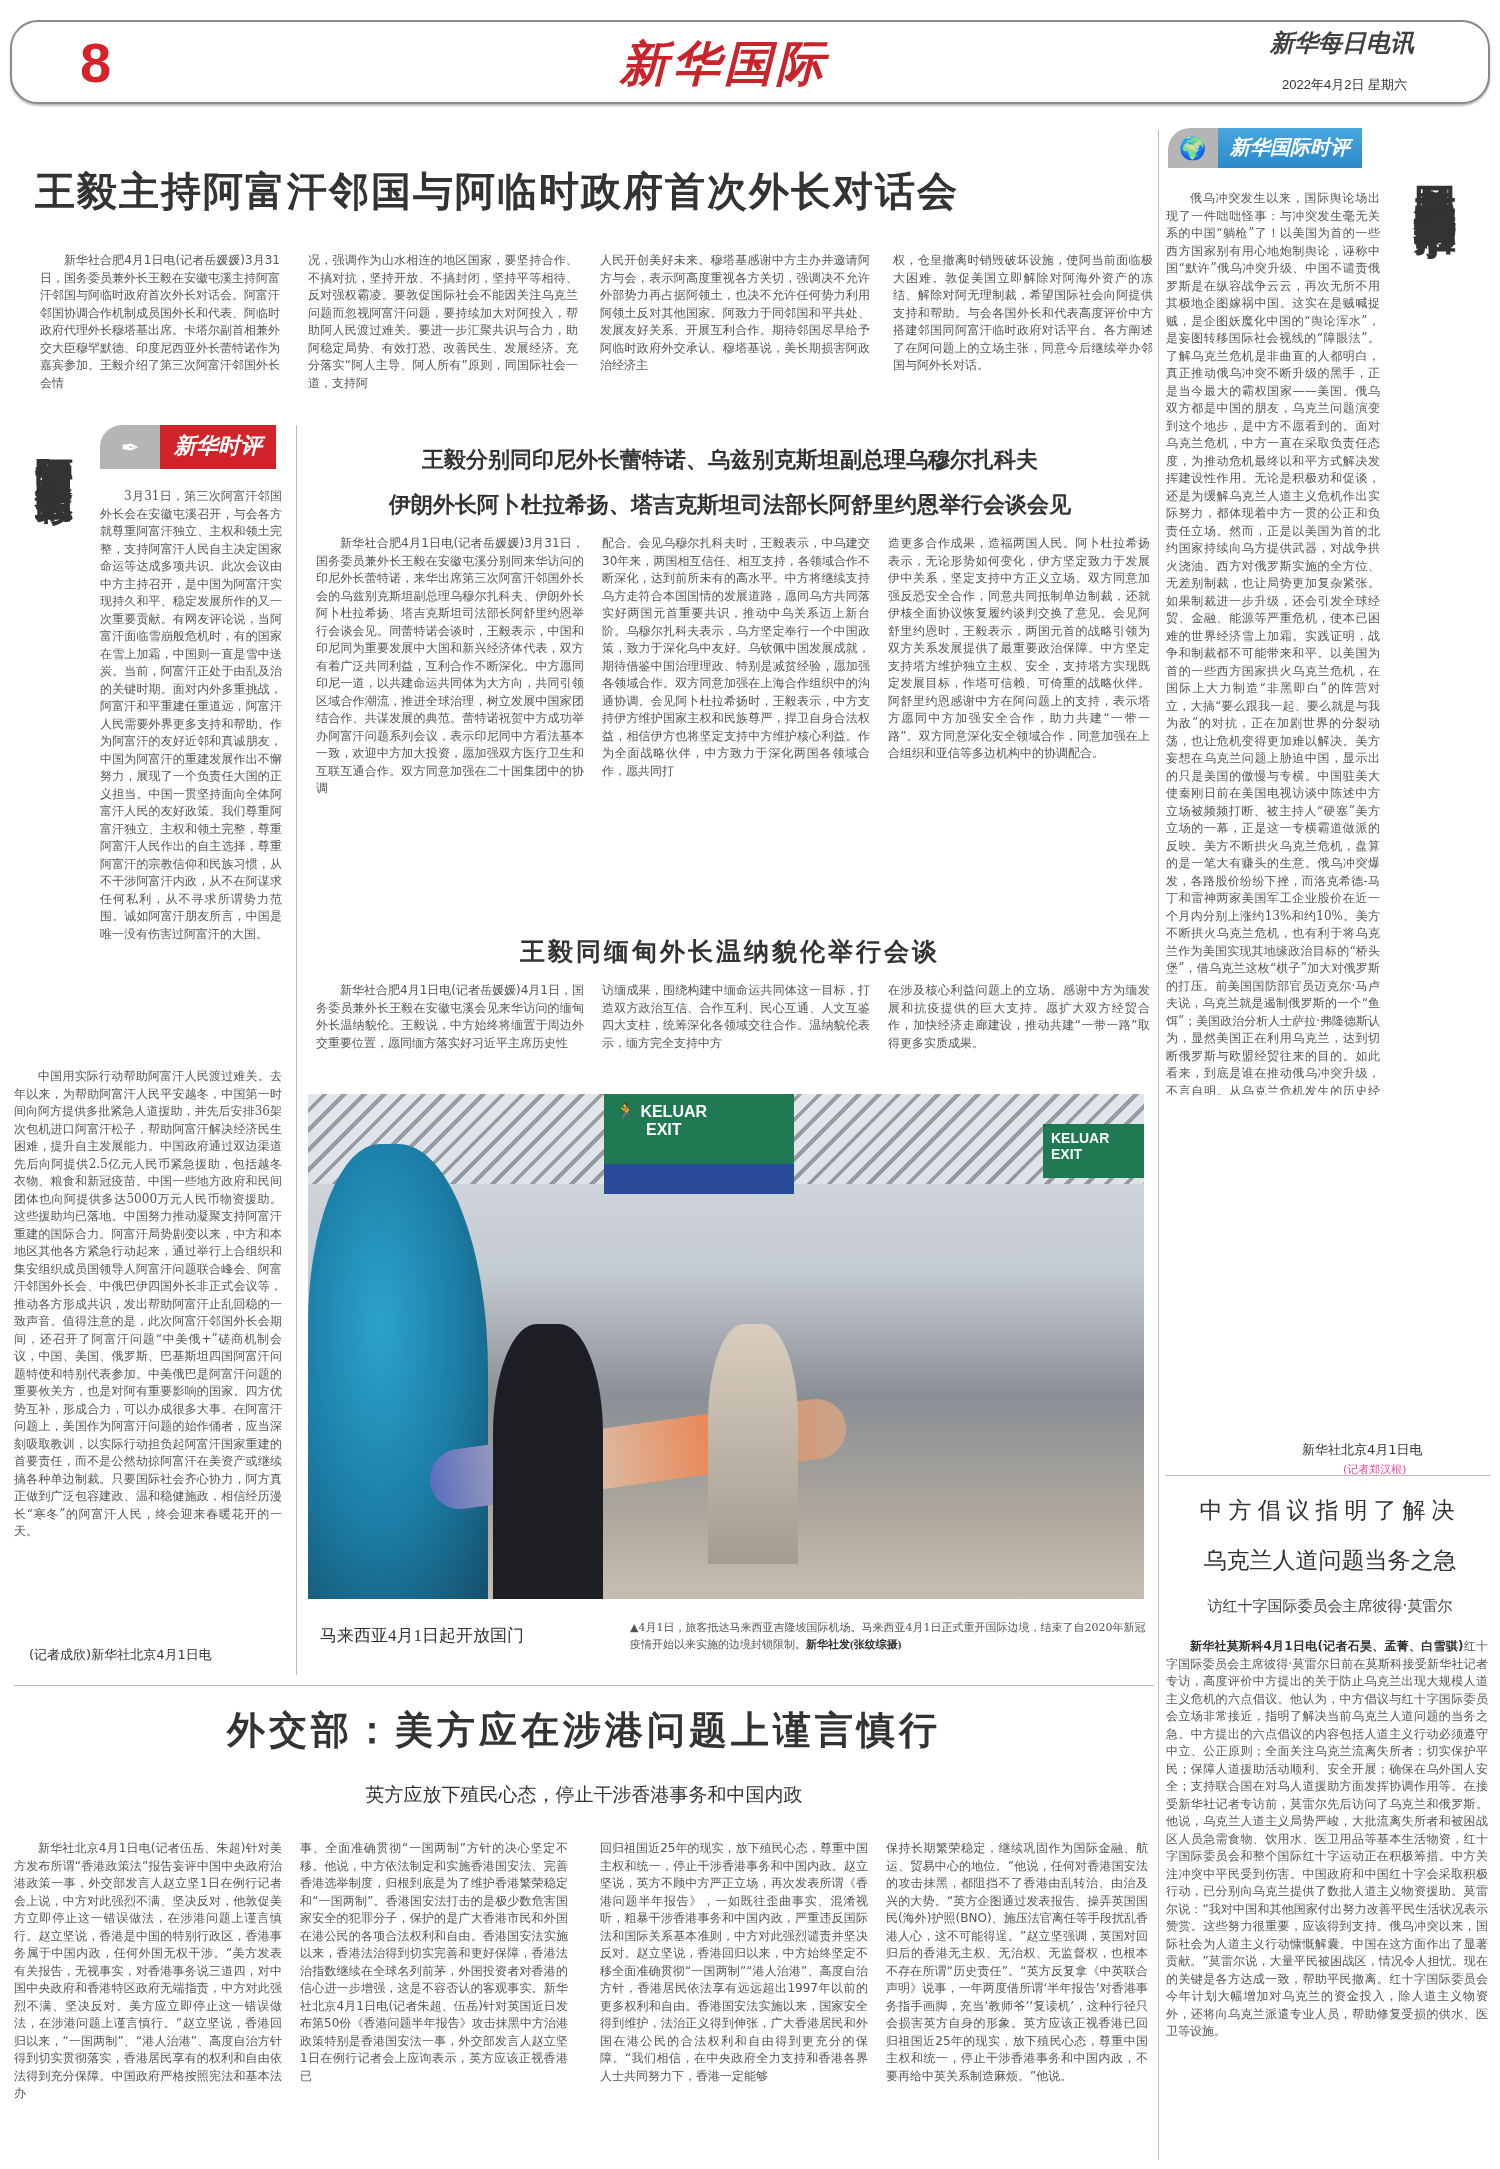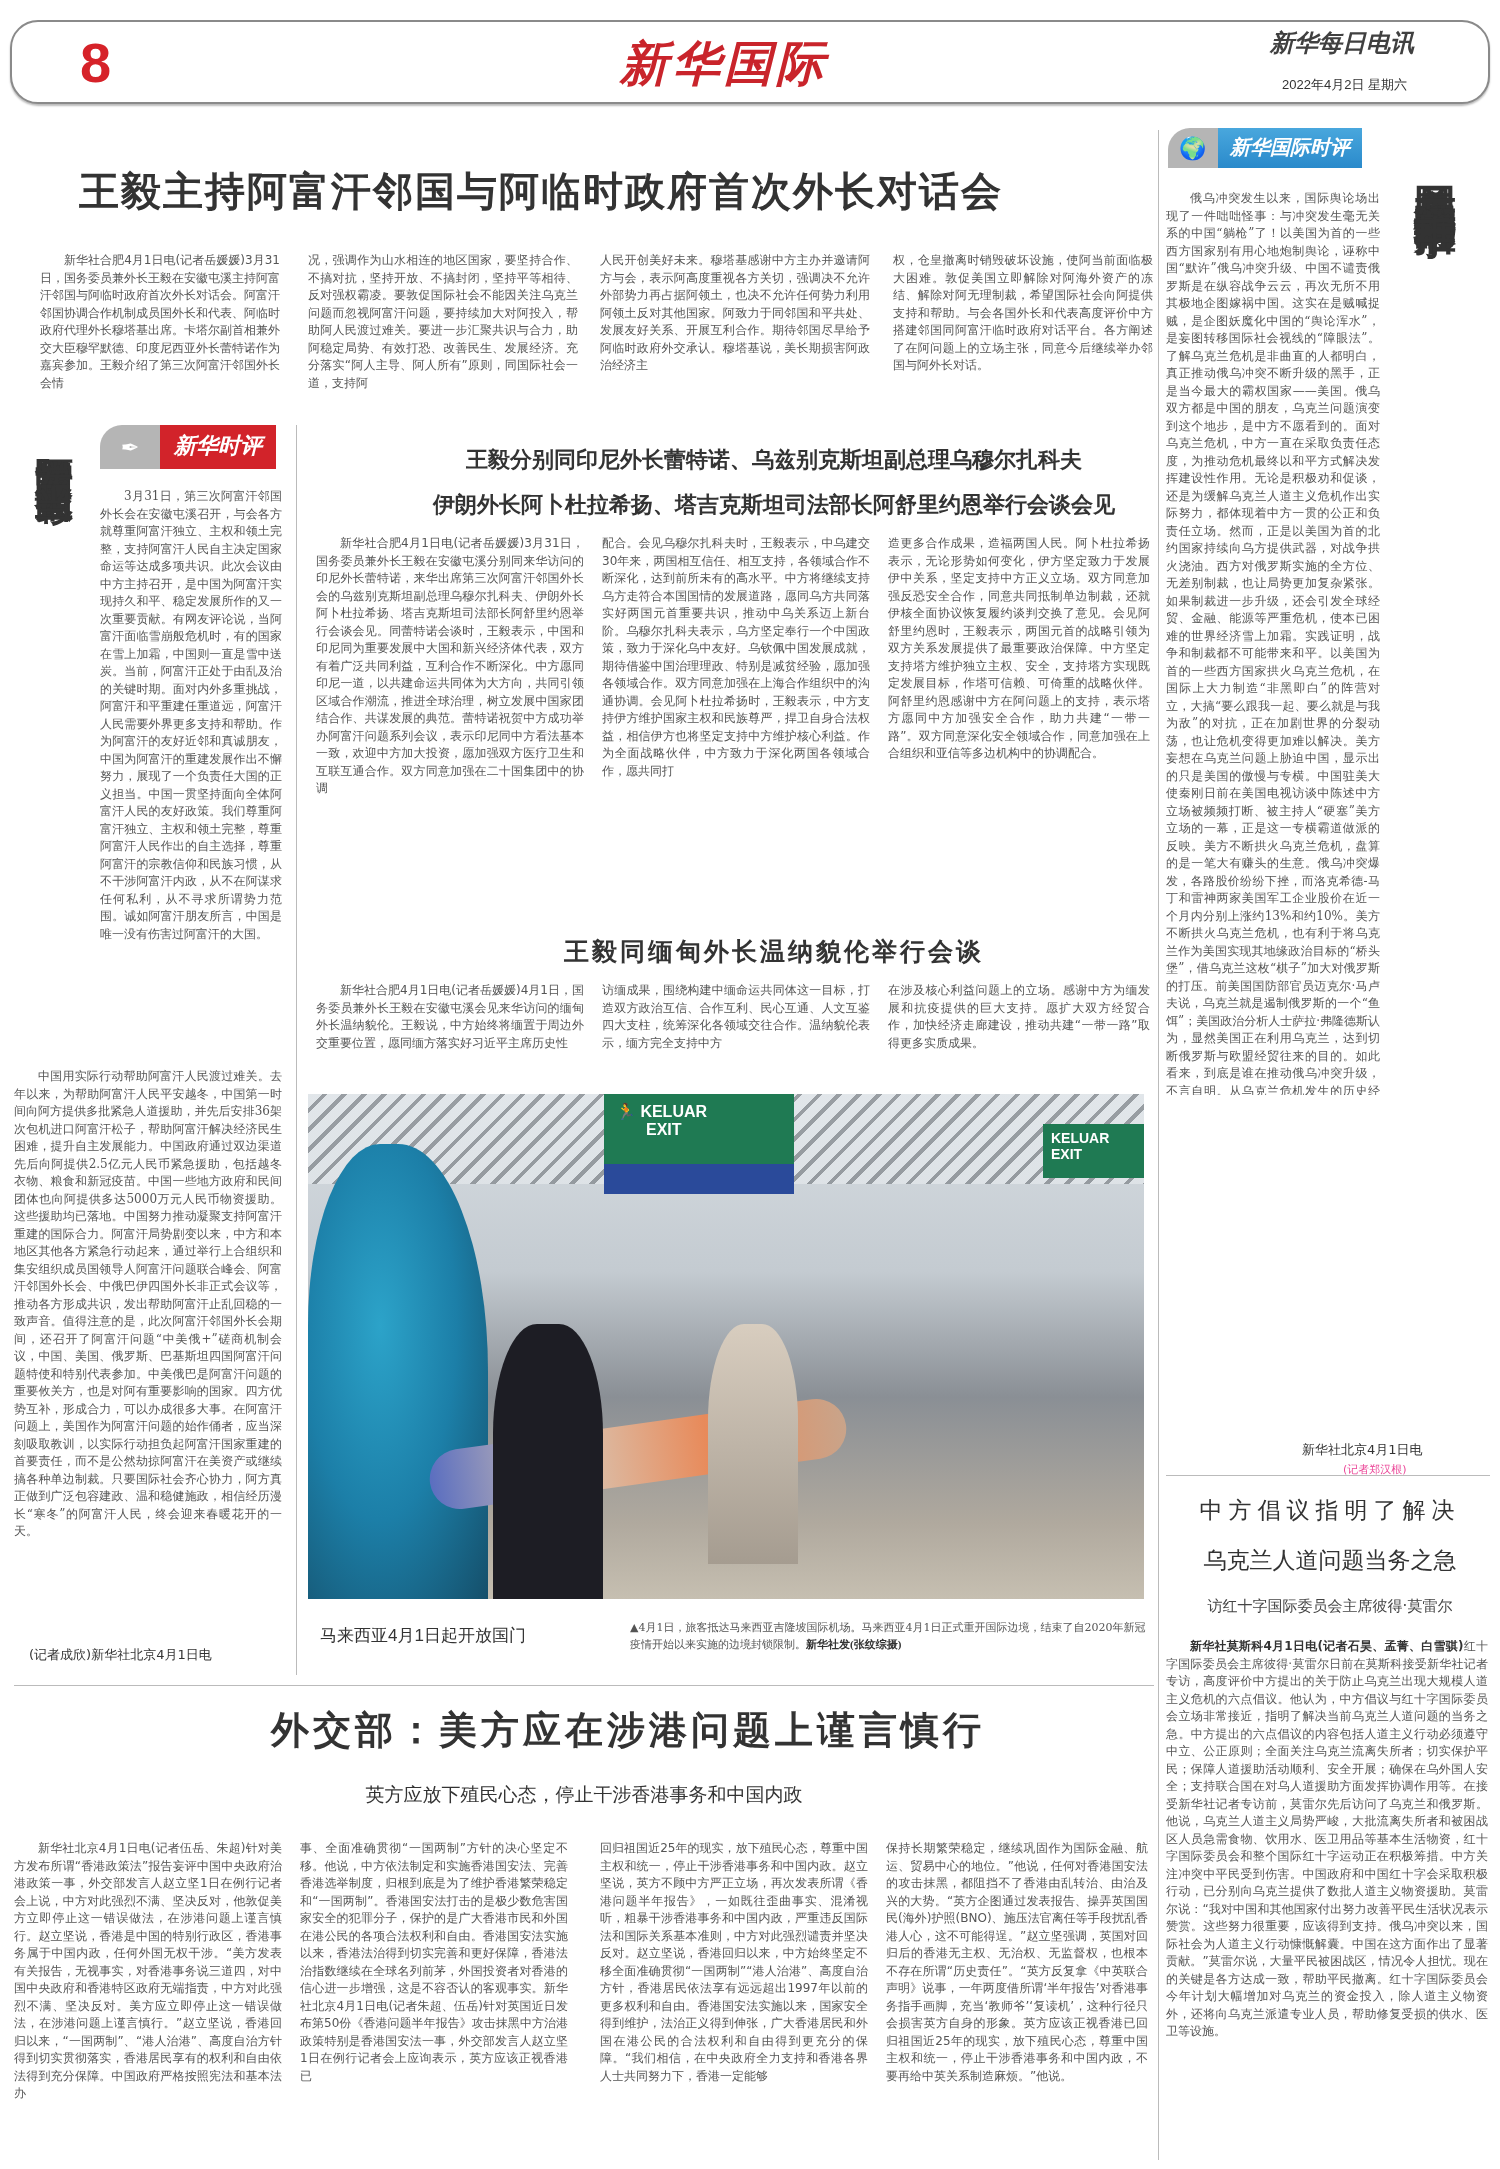--- a/index.html
+++ b/index.html
@@ -3,21 +3,21 @@
 <meta charset="utf-8">
 <style>
   * { box-sizing: border-box; margin: 0; padding: 0; }
   body { width: 1500px; height: 2169px; background: #ffffff; font-family: "DejaVu Serif", "Liberation Serif", serif; color: #3a3a3a; position: relative; overflow: hidden; }
   .abs { position: absolute; }
   .masthead { left: 10px; top: 20px; width: 1480px; height: 84px; border: 2px solid #8a8a8a; border-radius: 28px; background: #fff; box-shadow: 0 2px 2px #bbb; }
   .page-num { left: 80px; top: 30px; font-family: "Liberation Sans", sans-serif; font-size: 56px; font-weight: bold; color: #d62229; }
   .section-title { left: 620px; top: 32px; font-family: "DejaVu Serif", serif; font-size: 48px; font-weight: bold; color: #c9242b; letter-spacing: 4px; font-style: italic; }
   .paper-name { left: 1270px; top: 27px; font-family: "DejaVu Serif", serif; font-size: 24px; font-weight: bold; color: #404040; font-style: italic; }
   .paper-date { left: 1282px; top: 76px; font-family: "Liberation Sans", sans-serif; font-size: 13px; color: #333; }
-  .h1 { font-family: "DejaVu Serif", serif; font-weight: bold; color: #333; margin-left: 44px; }
+  .h1 { font-family: "DejaVu Serif", serif; font-weight: bold; color: #333; }
   .body-text { font-size: 12px; line-height: 17.5px; color: #555; text-align: justify; font-family: "DejaVu Sans", sans-serif; }
   .body-text p { text-indent: 2em; }
   .body-text .lead { font-weight: bold; color: #333; }
   .col { position: absolute; }
   .badge-red { background: #d2232a; color: #fff; font-family: "DejaVu Sans", sans-serif; font-weight: bold; font-style: italic; font-size: 22px; padding: 6px 14px; }
   .badge-blue { background: linear-gradient(#49a7dd, #2a8acb); color: #fff; font-family: "DejaVu Sans", sans-serif; font-weight: bold; font-style: italic; font-size: 20px; padding: 6px 12px; }
   .badge-icon { width: 60px; height: 44px; background: #b5b5b5; border-radius: 22px 0 0 0; display: flex; align-items: center; justify-content: center; font-size: 22px; color: #fff; }
   .vertical-title { writing-mode: vertical-rl; font-family: "DejaVu Serif", serif; font-weight: bold; color: #333; }
   .photo { background: linear-gradient(180deg, #d7dde2 0%, #c4cbd1 35%, #8a8f95 60%, #b0a99e 85%, #c6bfb1 100%); overflow: hidden; }
   .divider { background: #bbb; }
@@ -97,21 +97,21 @@
   <div class="abs" style="left:735px;top:30px;width:101px;height:54px;background:#1f7a53;color:#fff;font-family:'Liberation Sans',sans-serif;font-weight:bold;padding:6px 8px;font-size:14px;">
     <span>KELUAR</span><br>
     <span>EXIT</span>
   </div>
   <div class="abs" style="left:0;top:50px;width:180px;height:455px;background:radial-gradient(ellipse at 40% 40%,#2ca3c9 0%,#1c7fa8 50%,#154f6a 100%);border-radius:40% 50% 0 0;"></div>
   <div class="abs" style="left:120px;top:330px;width:420px;height:60px;background:linear-gradient(90deg,#5a6ec0,#d9c6b4,#e88a5a,#c9a48a);border-radius:30px;transform:rotate(-8deg);"></div>
   <div class="abs" style="left:400px;top:230px;width:90px;height:240px;background:linear-gradient(#d8cdbf,#a59c90);border-radius:40% 40% 0 0;"></div>
   <div class="abs" style="left:185px;top:230px;width:110px;height:275px;background:#1d1d24;border-radius:40% 40% 0 0;"></div>
 </div>
 
-<div class="abs" style="left:320px;top:1624px;font-size:17px;color:#333;font-family:Liberation Sans, sans-serif;">马来西亚4月1日起开放国门</div>
+<div class="abs" style="left:320px;top:1624px;font-size:17px;color:#333;font-family:Liberation Serif, serif;">马来西亚4月1日起开放国门</div>
 <div class="abs" style="left:630px;top:1619px;width:520px;font-size:11px;line-height:17px;color:#555;font-family:'DejaVu Serif',serif;">
   <span>▲4月1日，旅客抵达马来西亚吉隆坡国际机场。马来西亚4月1日正式重开国际边境，结束了自2020年新冠疫情开始以来实施的边境封锁限制。</span><b style="color:#333;font-family:Liberation Serif, serif;">新华社发(张纹综摄)</b>
 </div>
 
 <div class="abs divider" style="left:1158px;top:130px;width:1px;height:2030px;"></div>
 
 <div class="abs" style="left:1168px;top:128px;display:flex;">
   <div class="badge-icon" style="width:50px;height:40px;">🌍</div>
   <div class="badge-blue">新华国际时评</div>
 </div>

